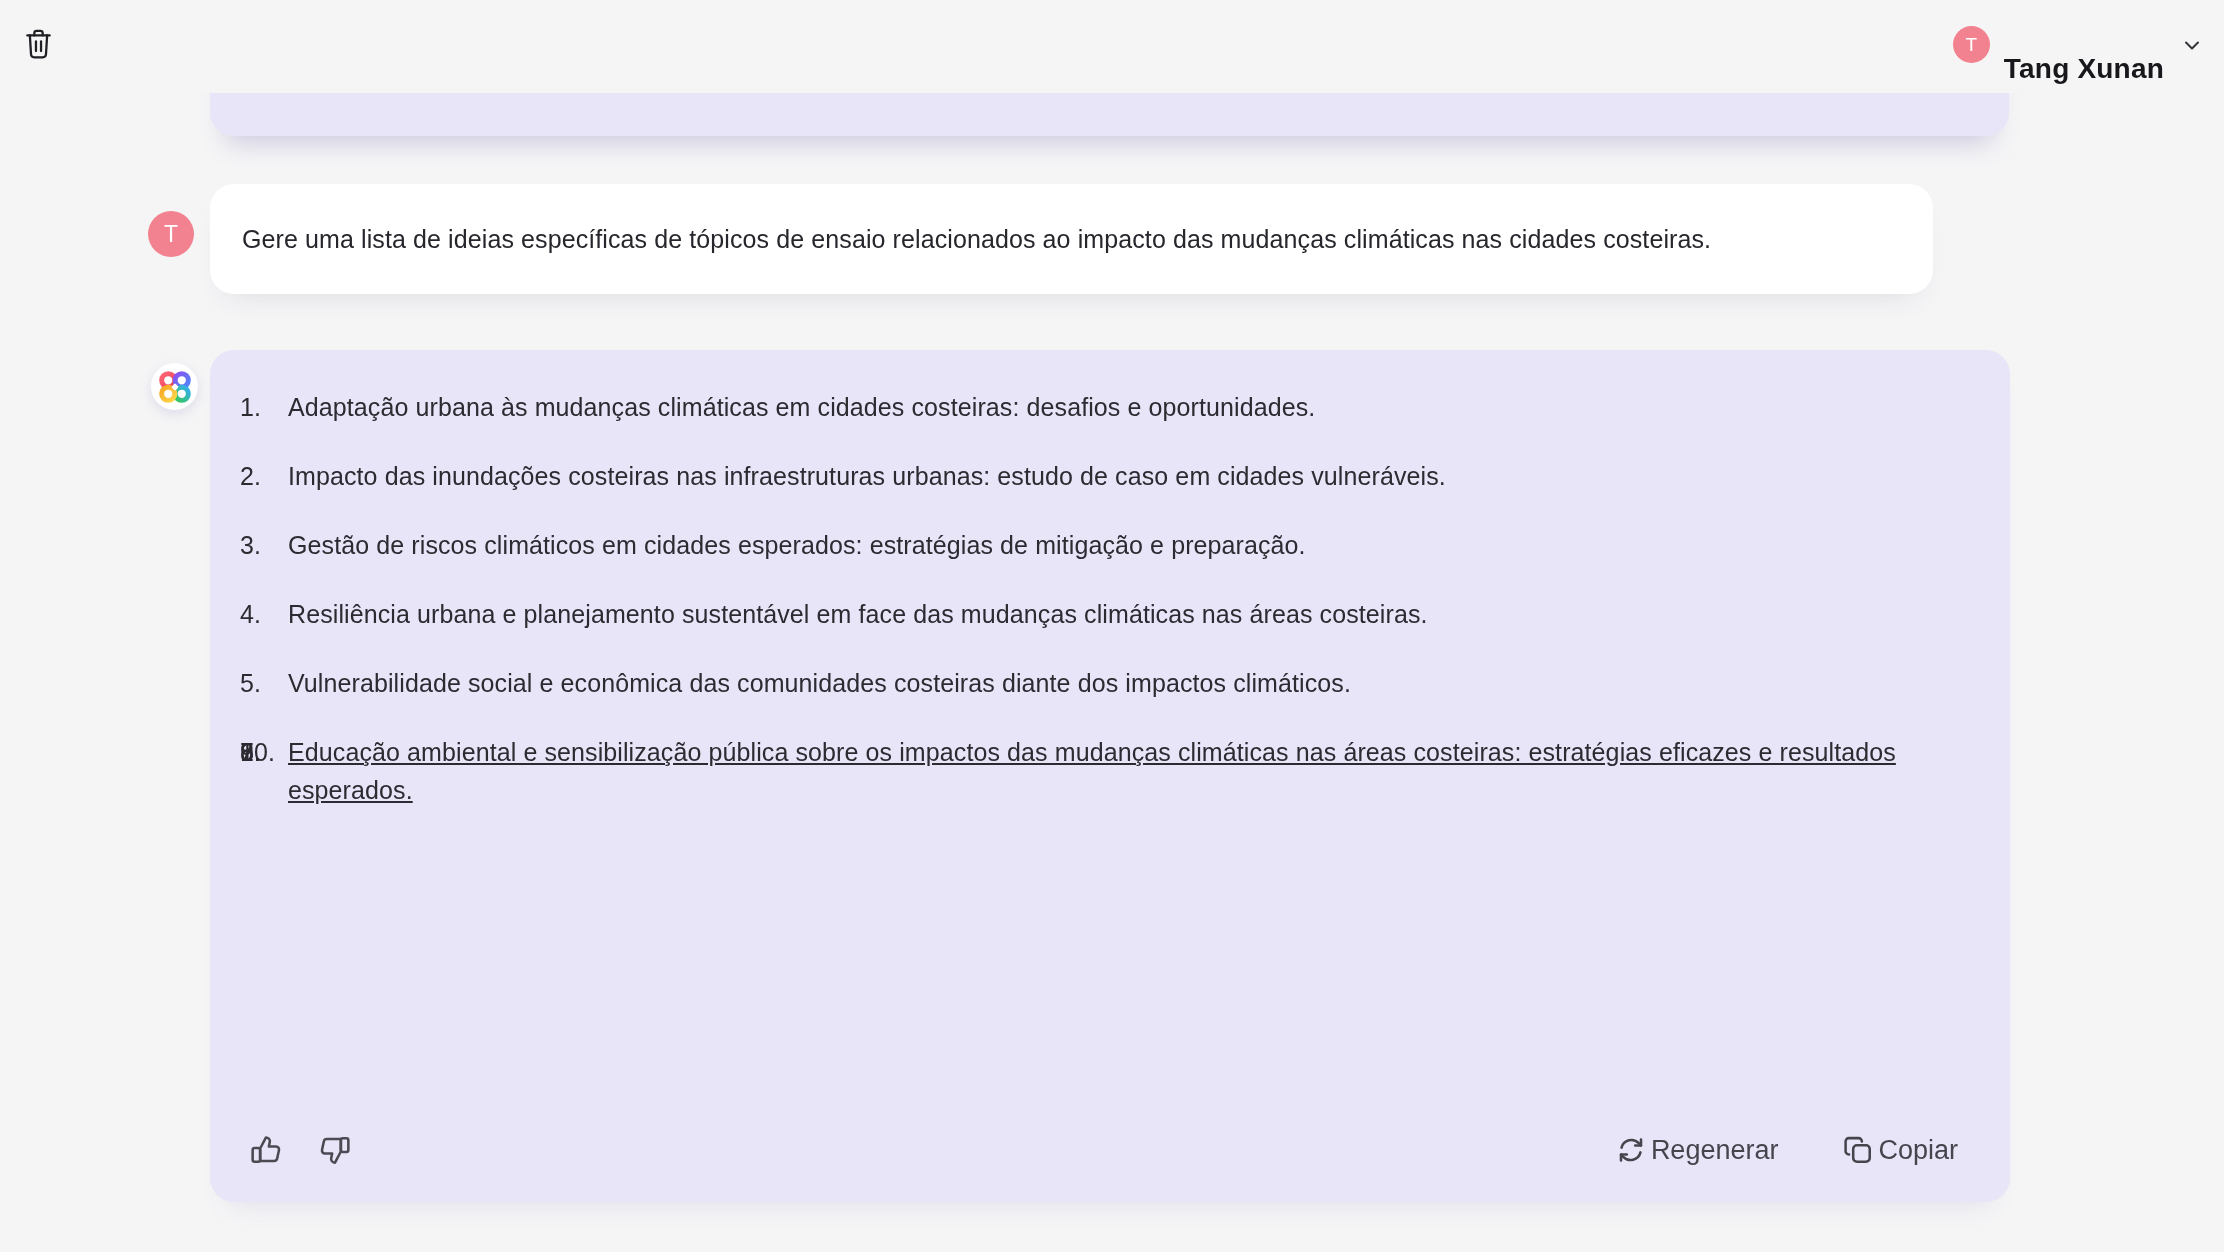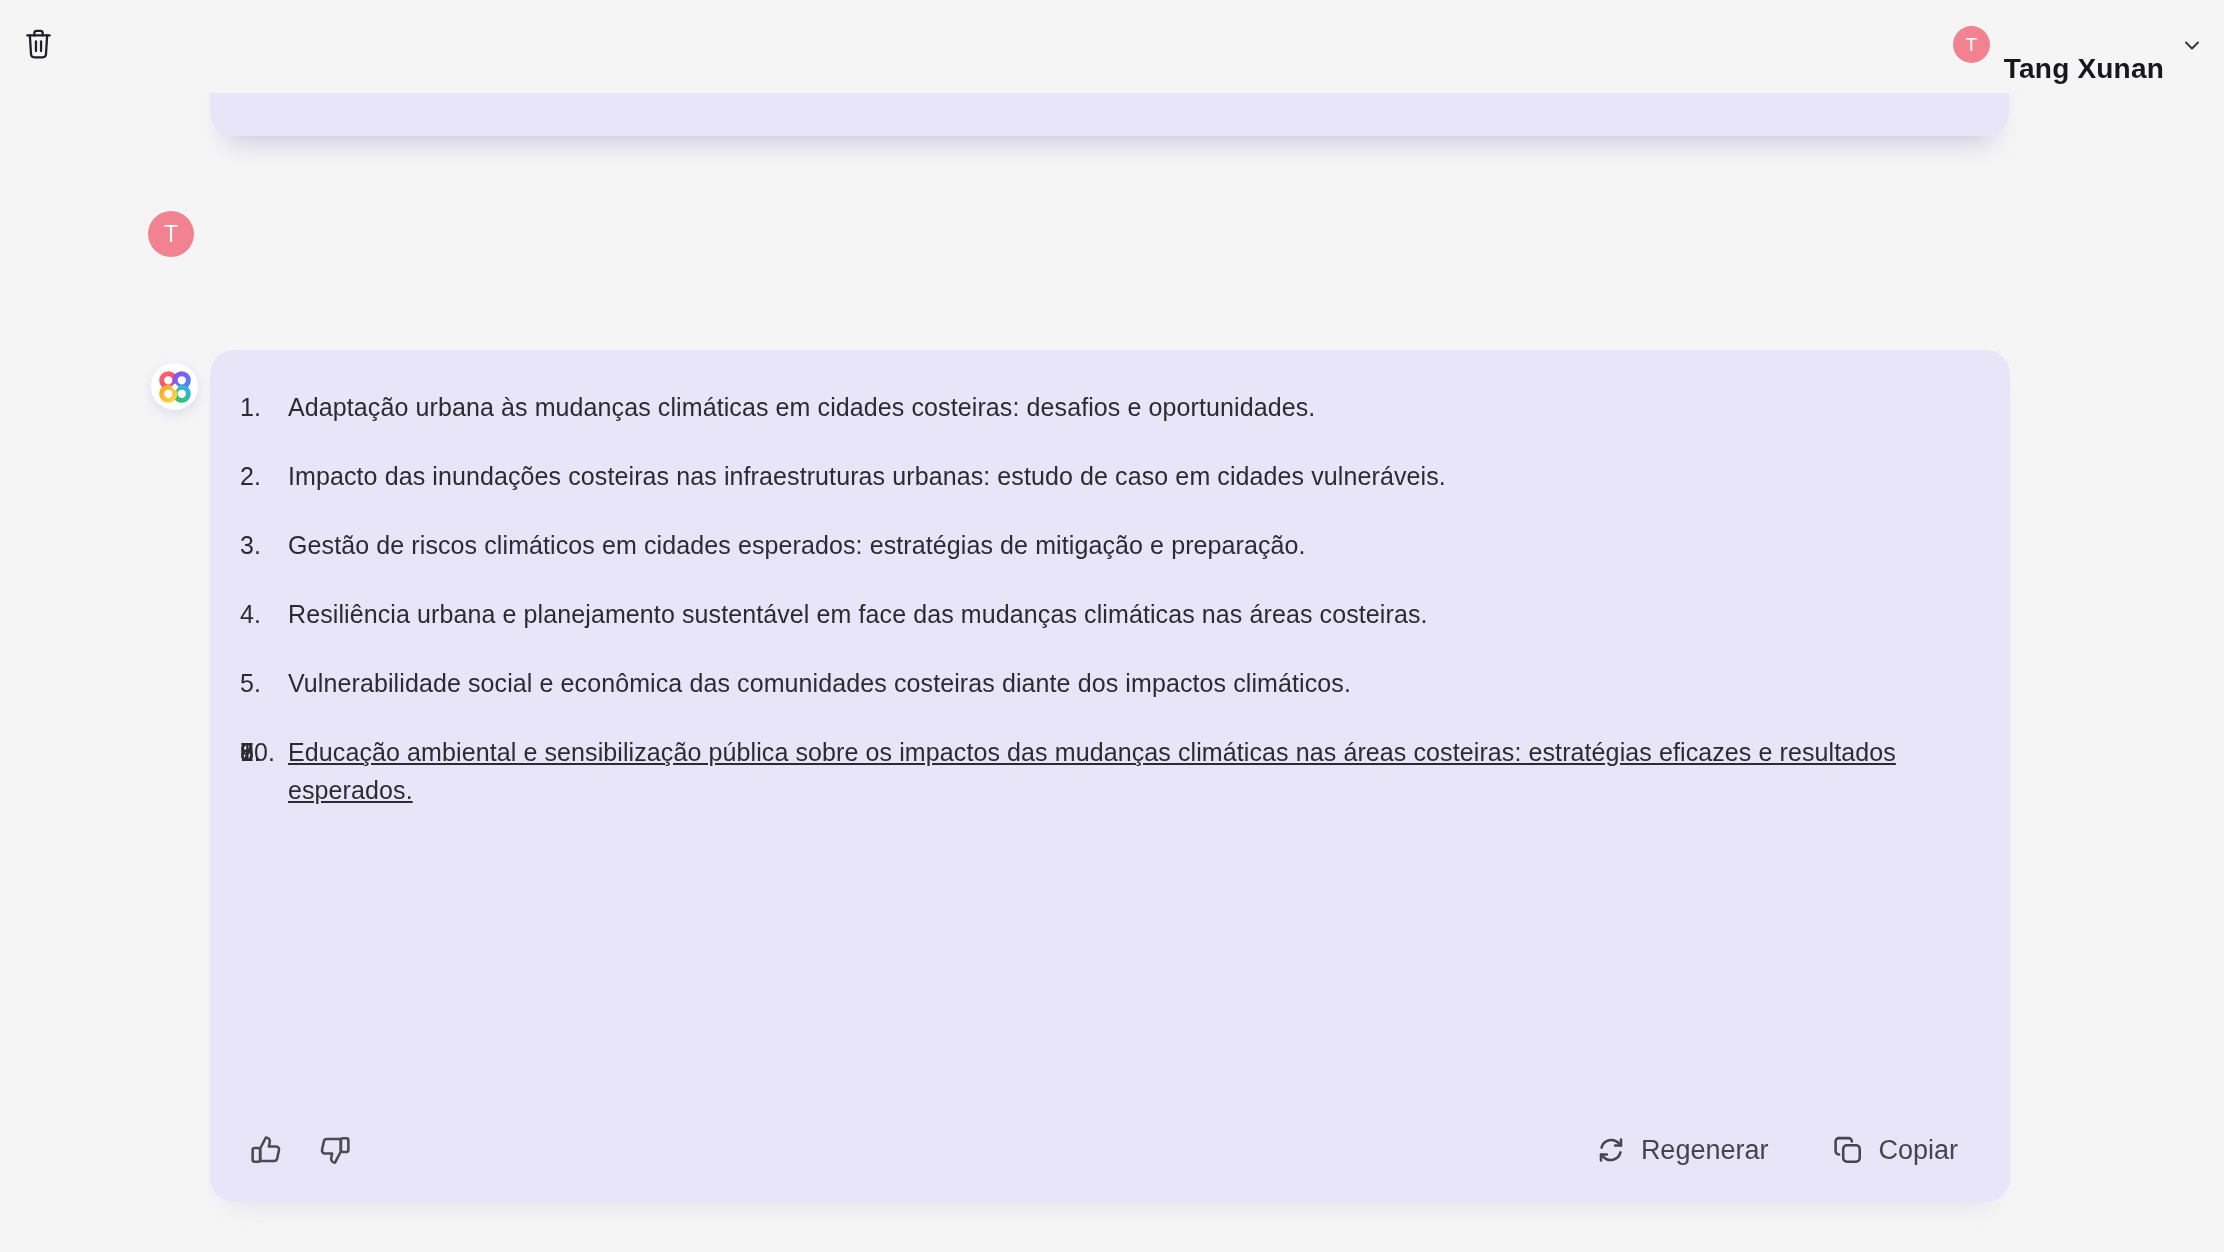--- a/index.html
+++ b/index.html
@@ -79,34 +79,37 @@
     display:flex; align-items:center; justify-content:space-between;
   }
   .feedback-group { display:flex; align-items:center; gap:33px; margin-left:8px; }
   .icon-btn {
     background:transparent; border:none; cursor:pointer;
     display:flex; align-items:center; justify-content:center; padding:0;
   }
   .right-actions { display:flex; align-items:center; gap:64px; }
   .action-btn {
     background:transparent; border:none; cursor:pointer;
-    display:flex; align-items:center; gap:14px;
+    display:flex; align-items:center; gap:4px;
     font-family:"Liberation Sans","DejaVu Sans",sans-serif;
     font-size:27px; color:#45454d;
   }
   svg { display:block; }
 </style>
 </head>
 <body>
 
 <div class="chat">
 
   <div class="prev-bubble"></div>
 
   <div class="user-avatar avatar medium">T</div>
+  <div class="user-bubble">
+    <span class="user-text">Gere uma lista de ideias específicas de tópicos de ensaio relacionados ao impacto das mudanças climáticas nas cidades costeiras.</span>
+  </div>
 
   <div class="ai-badge">
     <span>
       <svg width="36" height="36" viewBox="0 0 48 48" fill="none">
         <defs>
           <linearGradient id="lgPink" x1="0" y1="0" x2="1" y2="1">
             <stop offset="0" stop-color="#ff6672"></stop>
               <stop offset="1" stop-color="#e8415f"></stop>
           </linearGradient>
           <linearGradient id="lgPurple" x1="0" y1="0" x2="1" y2="1">

